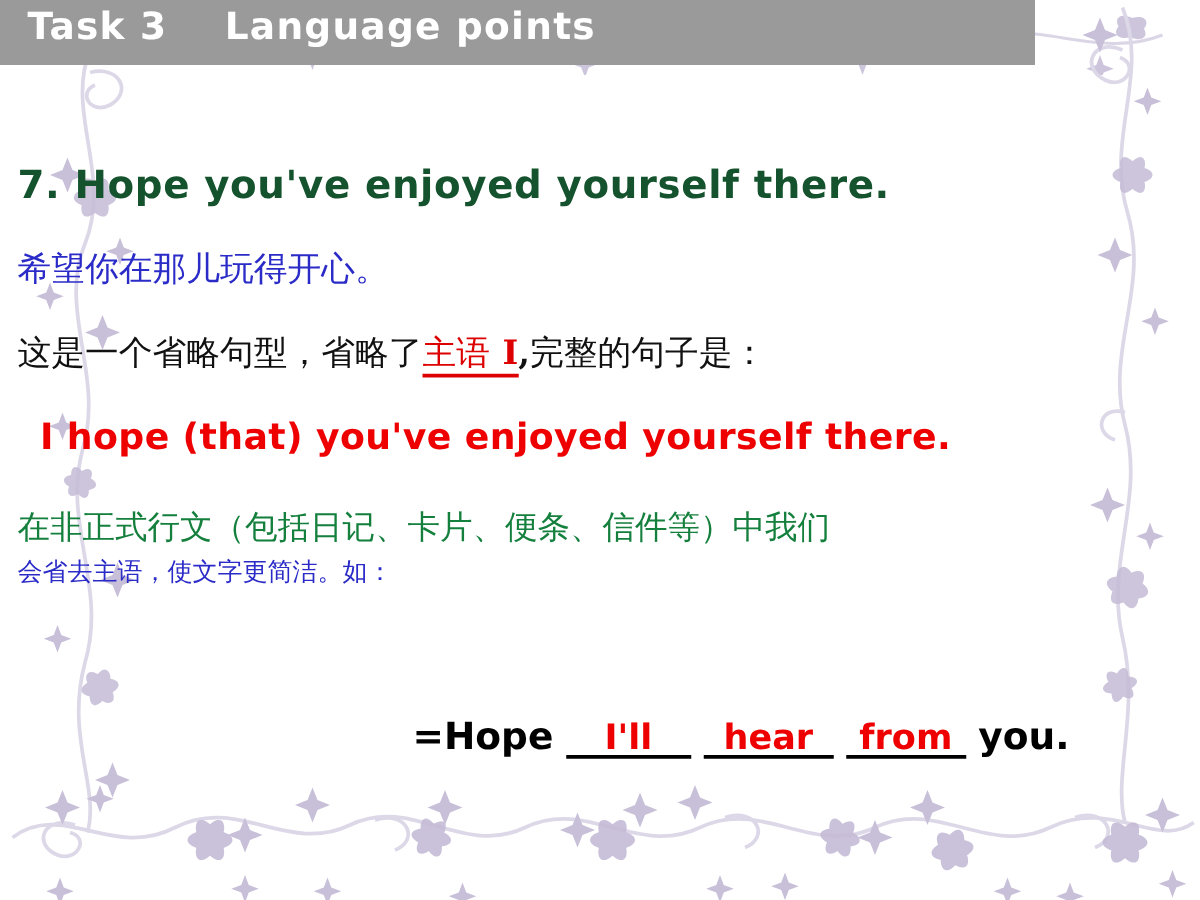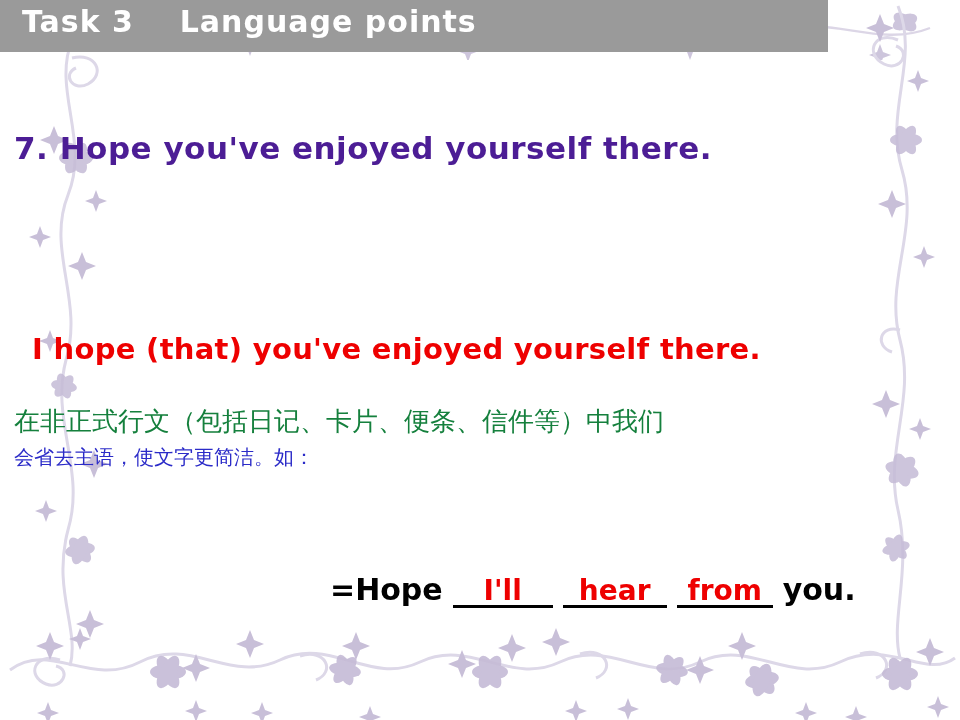--- a/index.html
+++ b/index.html
@@ -68,21 +68,21 @@
     font-weight: bold;
   }
   .cn-serif {
     font-family: "DejaVu Serif", "Liberation Serif", serif;
   }
 
   
   #line-heading {
     left: 14px; top: 78px;
     font-size: 31px;
-    color: #4c1d95;
+    color: #14532d;
     letter-spacing: 0.5px;
   }
 
   
   #line-translation {
     left: 14px; top: 145px;
     font-size: 27px;
     color: #2b2bc8;
   }
 
@@ -336,21 +336,23 @@
   </svg>
 
   <div class="titlebar">
     <div class="titlebar-text">Task 3    Language points</div>
   </div>
 
   <div class="content">
 
     <div class="line en-comic" id="line-heading">7. Hope you've enjoyed yourself there.</div>
 
-
+    <div class="line cn-serif" id="line-translation">希望你在那儿玩得开心。</div>
+
+    <div class="line cn-serif" id="line-explain"><span>这是一个省略句型，省略了</span><span class="redunder"><span>主语</span><span class="sp"></span><span class="red-i">I</span></span><span class="red-comma">,</span><span>完整的句子是：</span></div>
 
     <div class="line en-comic" id="line-redsentence">I hope (that) you've enjoyed yourself there.</div>
 
     <div class="line cn-serif" id="line-para1">在非正式行文（包括日记、卡片、便条、信件等）中我们</div>
     <div class="line cn-serif" id="line-para2">会省去主语，使文字更简洁。如：</div>
 
 
     <div class="line" id="line-fill2"><span class="fill-en-comic">=Hope</span><span class="sp"></span><span class="blank w-ill">I'll</span><span class="sp"></span><span class="blank w-hear2">hear</span><span class="sp"></span><span class="blank w-from2">from</span><span class="sp"></span><span class="fill-en-comic">you.</span></div>
 
   </div>

